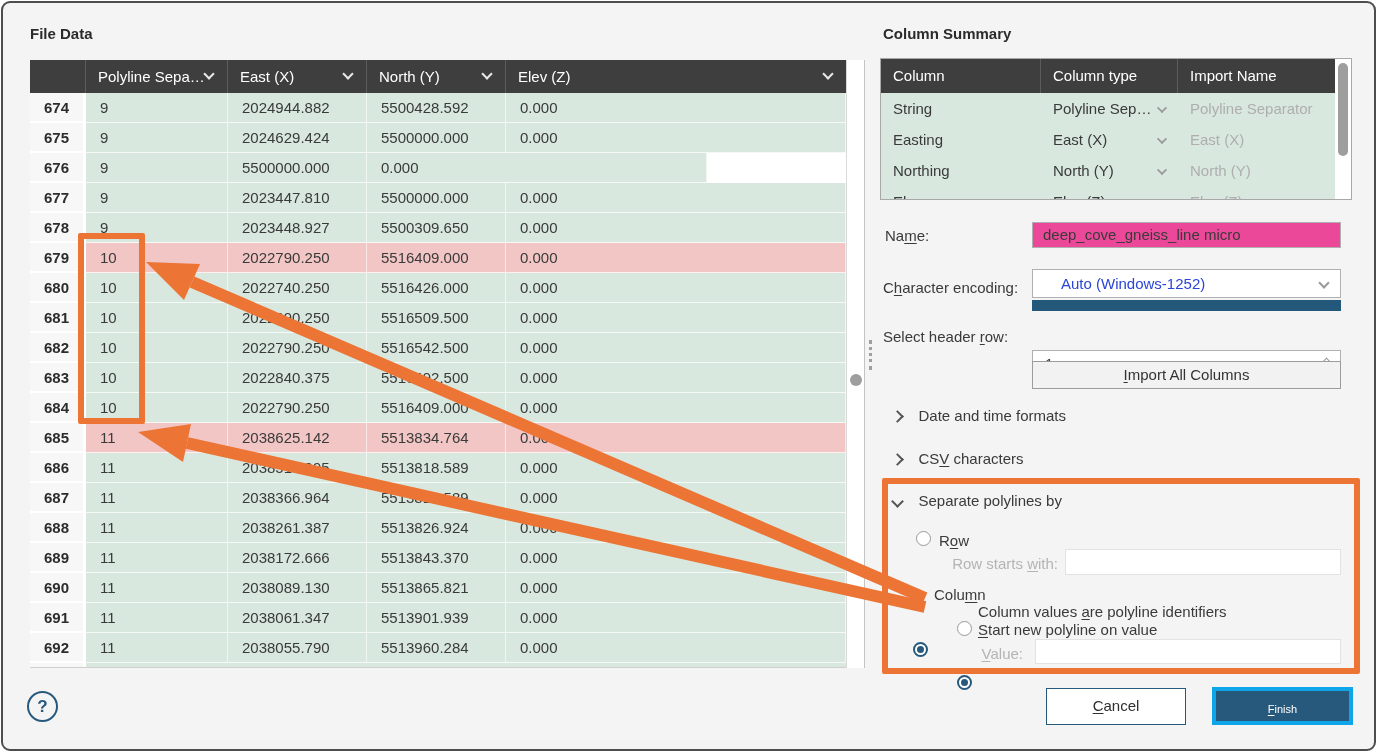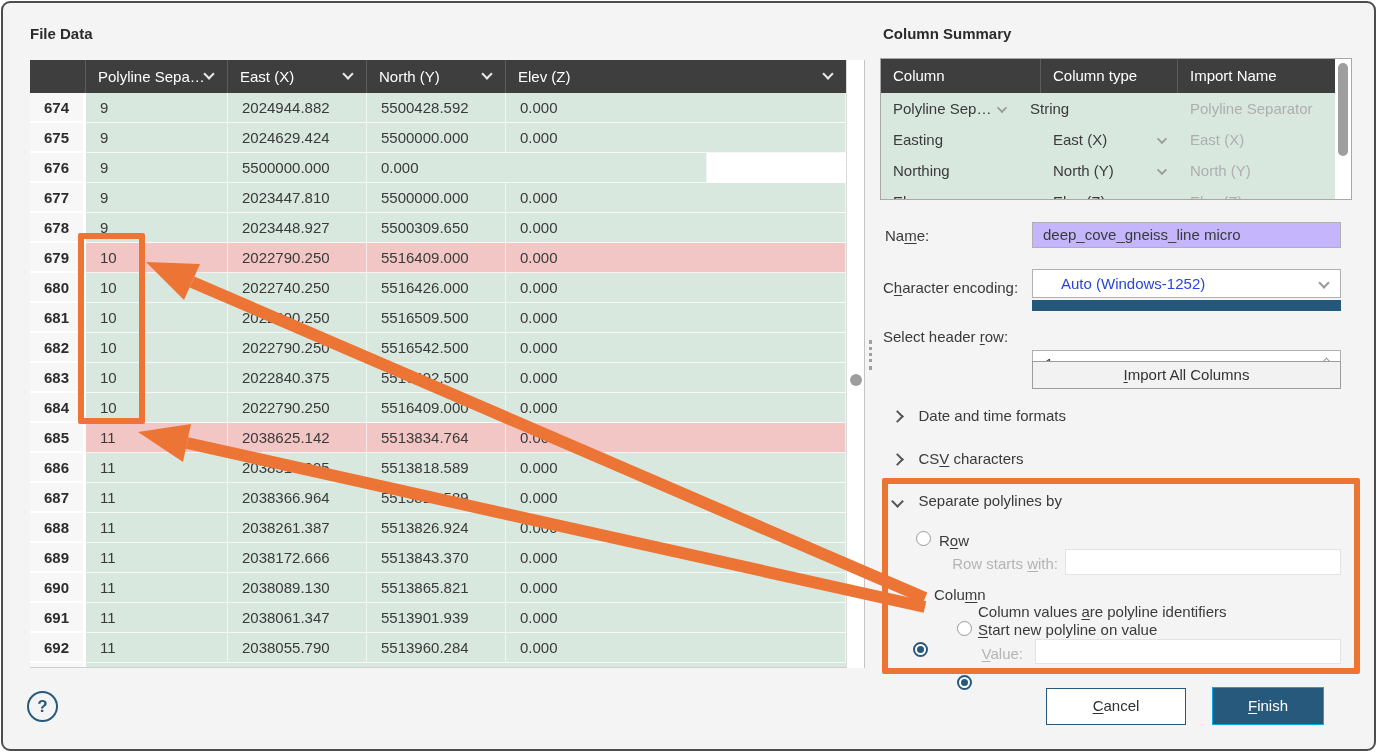--- a/index.html
+++ b/index.html
@@ -41,21 +41,21 @@
   .cs-row { display:flex; height:31px; font-size:15px; }
   .cs-row .ccell { height:31px; line-height:31px; padding-left:12px; background:#d9e8df; color:#3a3a3a; position:relative; }
   .cs-row .import { color:#aeaeae; }
   .cchev { position:absolute; right:12px; top:11px; color:#9a9a9a; transform:rotate(45deg) scale(.9); }
   .cs-scrollstrip { position:absolute; right:0; top:0; width:16px; height:140px; background:#fff; }
   .cs-thumb { position:absolute; right:3px; top:4px; width:10px; height:93px; border-radius:5px; background:#9e9e9e; }
 
   
   .flabel { font-size:15px; color:#3a3a3a; white-space:nowrap; }
   .glabel { font-size:15px; color:#b4b4b4; white-space:nowrap; }
-  .tinput { background:#c4b5fd; border:1px solid #b0b0b0; font-size:15px; color:#3a3a3a; padding-left:10px; line-height:24px; }
+  .tinput { background:#ec4899; border:1px solid #b0b0b0; font-size:15px; color:#3a3a3a; padding-left:10px; line-height:24px; }
   .dinput { background:#fff; border:1px solid #e3e3e3; }
   .dropdown { background:#fff; border:1px solid #b0b0b0; line-height:27px; padding-left:28px; font-size:15px; position:relative; }
   .ddchev { position:absolute; right:12px; top:9px; color:#9a9a9a; }
   .navybar { background:#24587b; }
   .spin { background:#fff; border:1px solid #b0b0b0; line-height:26px; padding-left:12px; font-size:15px; color:#3a3a3a; position:relative; }
   .spin .schev { position:absolute; right:10px; width:7px; height:7px; border-right:1.6px solid #9a9a9a; border-bottom:1.6px solid #9a9a9a; }
   .spin .sup { top:8px; transform:rotate(-135deg); }
   .spin .sdn { top:14px; transform:rotate(45deg); }
   .btn-flat { background:#f2f2f2; border:1px solid #9c9c9c; font-size:15px; color:#333; text-align:center; line-height:26px; }
   .disc-chev { width:9px; height:9px; border-right:2px solid #555; border-bottom:2px solid #555; display:inline-block; }
@@ -69,22 +69,22 @@
 
   
   .hl-rect { border:6px solid #ec7434; border-radius:2px; z-index:9; pointer-events:none; }
   svg.annot { position:absolute; left:0; top:0; z-index:10; pointer-events:none; }
 
   
   .help { left:24px; top:688px; width:31px; height:31px; border:2px solid #27597d; border-radius:50%;
           color:#27597d; font-size:17px; font-weight:bold; text-align:center; line-height:27px; }
   .btn-cancel { left:1043px; top:685px; width:140px; height:37px; background:#fff; border:1.5px solid #27597d;
                 font-size:15px; color:#2f2f2f; text-align:center; line-height:34px; }
-  .btn-finish { left:1209px; top:684px; width:112px; height:38px; background:#27597d; border:1px solid #0ea5e9;
-                font-size:15px; color:#fff; text-align:center; line-height:36px; }
+  .btn-finish { left:1209px; top:684px; width:141px; height:38px; background:#27597d; border:4px solid #0ea5e9;
+                font-size:11px; color:#fff; text-align:center; line-height:36px; }
 </style>
 </head>
 <body>
 
 <div class="dialog">
 
   <div class="abs section-title" style="left:27px; top:22px;">File Data</div>
 
   <div class="abs fd-table">
     <div class="fd-header">
@@ -254,22 +254,22 @@
   <div class="abs section-title" style="left:880px; top:22px;">Column Summary</div>
 
   <div class="abs cs-table">
     <div class="cs-header">
       <div class="hcell cw0">Column</div>
       <div class="hcell cw1">Column type</div>
       <div class="hcell cw2">Import Name</div>
     </div>
     <div id="cs-rows">
         <div class="cs-row">
+          <div class="ccell cw0">String</div>
           <div class="ccell cw1">Polyline Sep…<span class="chev cchev"></span></div>
-          <div class="ccell cw0">String</div>
           <div class="ccell cw2 import">Polyline Separator</div>
         </div>
         <div class="cs-row">
           <div class="ccell cw0">Easting</div>
           <div class="ccell cw1">East (X)<span class="chev cchev"></span></div>
           <div class="ccell cw2 import">East (X)</div>
         </div>
         <div class="cs-row">
           <div class="ccell cw0">Northing</div>
           <div class="ccell cw1">North (Y)<span class="chev cchev"></span></div>

